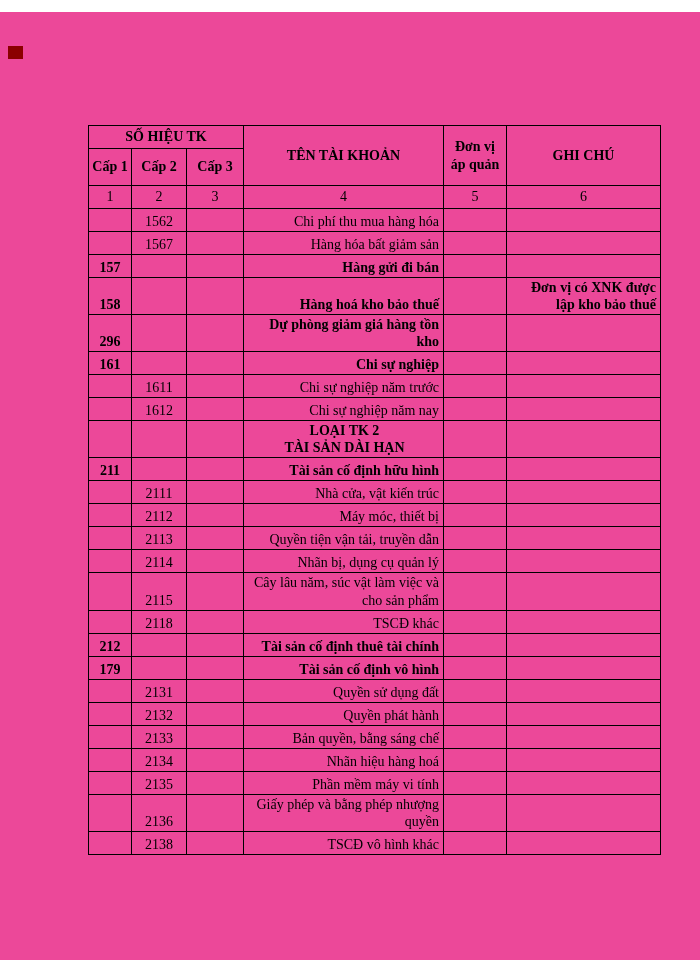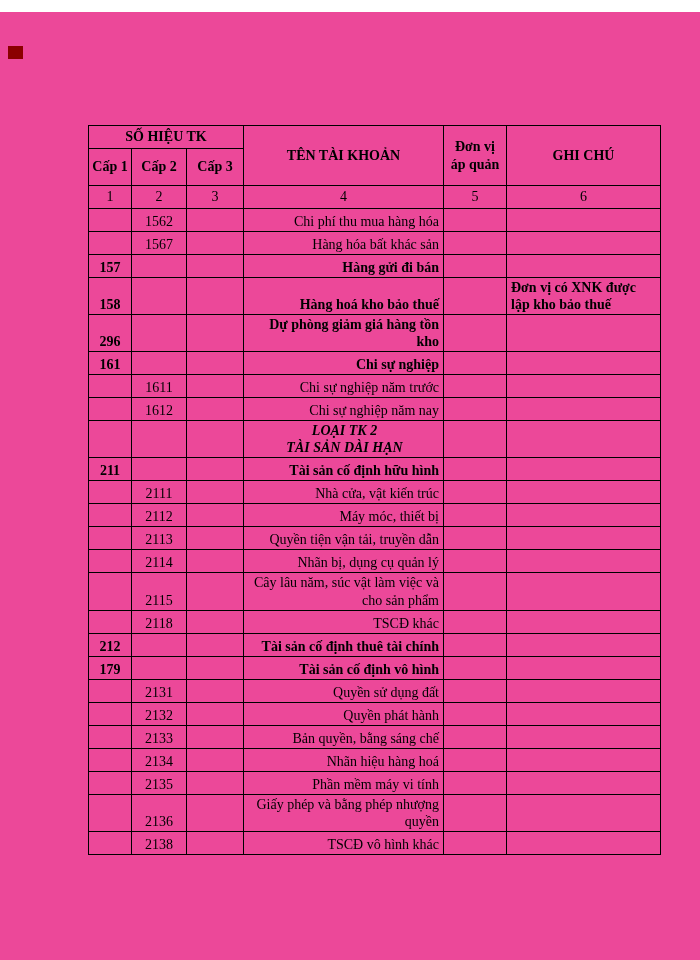--- a/index.html
+++ b/index.html
@@ -47,29 +47,28 @@
   .coa tr.hdr-caps th { height: 34px; }
   .coa tr.colnum td {
     text-align: center;
     vertical-align: middle;
     height: 20px;
   }
 
   .coa tbody td { vertical-align: bottom; height: 20px; }
   .coa td.c-num { text-align: center; }
   .coa td.c-name { text-align: right; padding-left: 6px; }
-  .coa td.c-ghichu { text-align: left; }
+  .coa td.c-ghichu { text-align: right; }
 
   .coa tr.bold-row td { font-weight: bold; }
   .coa tr.section-row td.c-name {
     text-align: center;
     font-weight: bold;
     white-space: pre-line;
     vertical-align: middle;
-    font-style: italic;
   }
 </style>
 </head>
 <body>
 
 <div class="page">
 
   <div class="page-marker" style="background: rgb(139, 0, 0);"></div>
 
   <table class="coa">
@@ -108,21 +107,21 @@
       <td class="c-num">1562</td>
       <td class="c-num"></td>
       <td class="c-name">Chi phí thu mua hàng hóa</td>
       <td class="c-donvi"></td>
       <td class="c-ghichu"></td>
     </tr>
         <tr>
       <td class="c-num"></td>
       <td class="c-num">1567</td>
       <td class="c-num"></td>
-      <td class="c-name">Hàng hóa bất khác sản</td>
+      <td class="c-name">Hàng hóa bất giảm sản</td>
       <td class="c-donvi"></td>
       <td class="c-ghichu"></td>
     </tr>
         <tr class="bold-row">
       <td class="c-num">157</td>
       <td class="c-num"></td>
       <td class="c-num"></td>
       <td class="c-name">Hàng gửi đi bán</td>
       <td class="c-donvi"></td>
       <td class="c-ghichu"></td>

